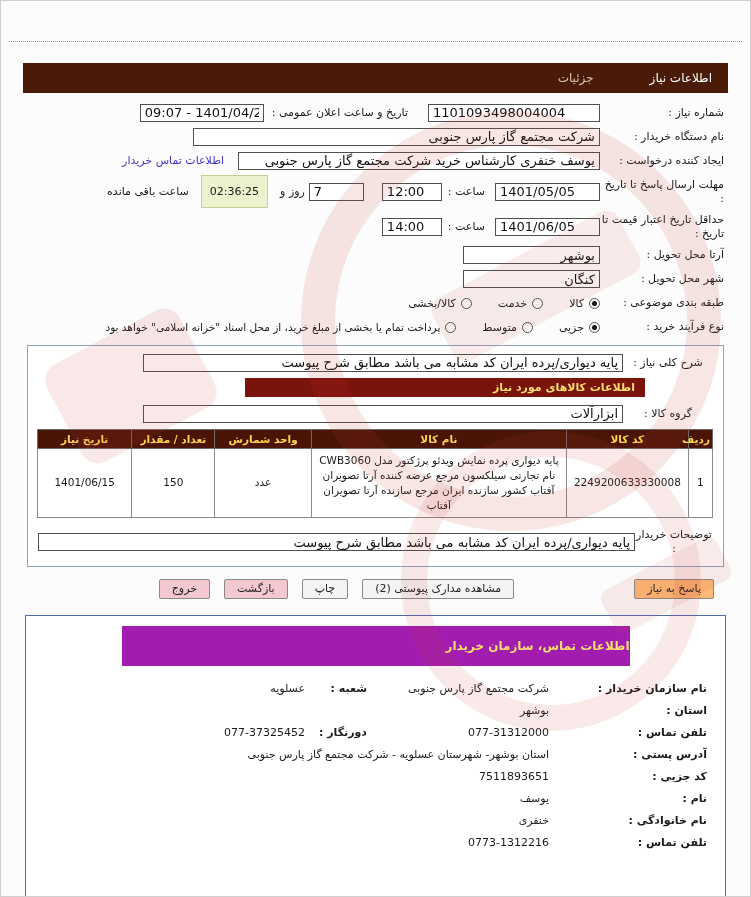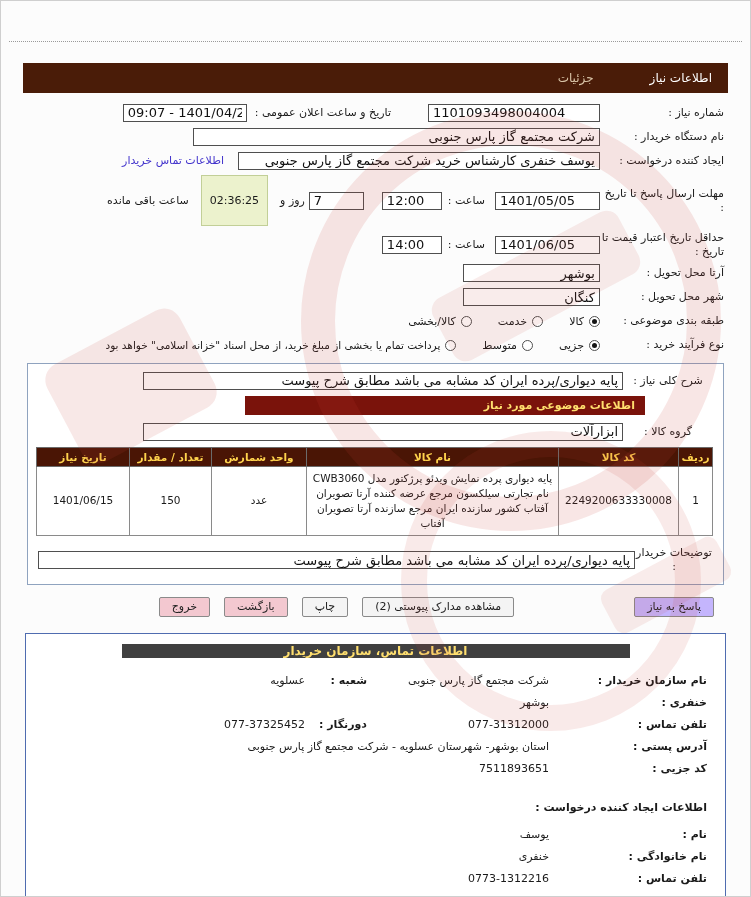--- a/index.html
+++ b/index.html
@@ -20,66 +20,66 @@
   .wm5 { width:130px; height:48px; background:rgba(198,64,54,.10); border-radius:10px; transform:rotate(-28deg); top:560px; left:600px; }
 
   .tabbar { margin:62px 22px 0; height:30px; background:#4a1c08; display:flex; align-items:center;
             padding:0 16px; gap:56px; }
   .tab { font-size:12px; color:#d8c3a6; cursor:pointer; }
   .tab.active { color:#ffffff; }
 
   .form { margin:10px 26px 0; }
   .frow { display:flex; align-items:center; margin-bottom:5px; min-height:19px; }
   .flabel { width:124px; line-height:1.25; }
-  .flabel.mid { width:auto; margin:0 37px 0 8px; }
+  .flabel.mid { width:auto; margin:0 20px 0 8px; }
   .flabel.mini { width:auto; margin:0 10px 0 6px; }
   .inp { border:1px solid #4f4f4f; background:#fff; height:18px; font-size:13px;
          font-family:"DejaVu Sans", sans-serif; padding:0 4px; color:#111; }
   .inp.num { direction:ltr; text-align:left; }
   .w105{width:105px}.w60{width:60px}.w55{width:55px}.w120{width:124px}.w135{width:137px}
   .w170{width:172px}.w360{width:362px}.w405{width:407px}
   .link { color:#4233cc; margin-right:14px; cursor:pointer; }
-  .countdown { background:#ecf2cd; border:1px solid #c2cf97; padding:18px 8px; margin:0 8px; direction:ltr; }
+  .countdown { background:#ecf2cd; border:1px solid #c2cf97; padding:9px 8px; margin:0 8px; direction:ltr; }
   .gaptxt { margin:0 4px; }
 
   .radio-opt { display:flex; align-items:center; margin-left:26px; cursor:pointer; }
   .radio-opt.long { margin-left:0; font-size:10.5px; white-space:nowrap; }
   .radio { width:11px; height:11px; border:1px solid #4f4f4f; border-radius:50%; background:#fff;
            display:inline-block; margin-left:5px; flex:0 0 auto; }
   .radio.sel { position:relative; }
   .radio.sel::after { content:""; position:absolute; inset:2px; border-radius:50%; background:#151515; }
 
   .goods-box { margin:8px 26px 0; background:#fff; border:1px solid #8fa3bf; padding:8px 10px 10px; }
   .grow { display:flex; align-items:center; margin-bottom:6px; }
   .glabel { width:90px; line-height:1.25;text-align:center; }
   .inp.grow-inp { flex:0 0 480px; }
   .section-bar { width:400px; margin:4px 68px 8px auto; background:#7a130b; color:#ffdf6e;
                  font-weight:bold; padding:3px 10px; font-size:11px; }
   .goods-table { width:676px; margin:2px auto 10px; border-collapse:collapse; table-layout:fixed; }
   .goods-table th { background:#4a1505; color:#ffd34d; font-weight:bold; font-size:10.5px;
                     border:1px solid #6b6b6b; padding:3px 2px; }
   .goods-table td { background:#fff; border:1px solid #8a8a8a; font-size:10.5px; text-align:center;
                     padding:4px 4px; vertical-align:middle; line-height:1.45; }
-  .col-row{width:34px}.col-code{width:120px}.col-name{width:252px}.col-unit{width:95px}
+  .col-row{width:24px}.col-code{width:120px}.col-name{width:252px}.col-unit{width:95px}
   .col-qty{width:82px}.col-date{width:93px}
   .num-cell { direction:ltr; }
 
   .notes-row { display:flex; align-items:center; }
   .notes-row .glabel { width:78px; }
   .notes-row .inp { flex:1; }
 
   .btnrow { margin:12px 36px 0; display:flex; align-items:center; gap:14px; }
   .btn { border:1px solid #8a8a8a; border-radius:2px; background:#f4f4f4; font-size:11px;
          font-family:"DejaVu Sans", sans-serif; padding:2px 12px; height:20px; cursor:pointer; color:#222; }
-  .btn.green { background:#c4b5fd; margin-left:106px;text-align:right; }
+  .btn.green { background:#fdba74; margin-left:106px;text-align:right; }
   .btn.pink { background:#f3c8d0; }
 
   .contact-box { margin:16px 24px 0; background:#fff; border:1px solid #4f6cb0; padding:8px 0 12px; min-height:288px; }
-  .contact-bar { width:508px; margin:2px auto 16px; background:#404040; color:#ffdf6e; font-weight:bold;
-                 text-align:center; padding:0 0; font-size:12px; }
+  .contact-bar { width:508px; margin:2px auto 16px; background:#a21caf; color:#ffdf6e; font-weight:bold;
+                 padding:13px 0; font-size:12px; }
   .info-row { display:flex; align-items:flex-start; margin:0 18px 9px; }
   .info-label { width:158px; font-weight:bold; }
   .info-value { width:182px; }
   .info-label2 { width:62px; font-weight:bold; }
   .info-value2 { flex:1; }
   .wide-value { flex:1; }
   .ltrnum { direction:ltr; display:inline-block; }
   .creator-head { margin:26px 18px 14px; font-weight:bold; }
 </style>
 </head>
@@ -181,21 +181,21 @@
       </span>
     </div>
   </div>
 
   <div class="goods-box">
     <div class="grow">
       <span class="glabel">شرح کلی نیاز :</span>
       <input class="inp grow-inp" readonly="" value="پایه دیواری/پرده ایران کد مشابه می باشد مطابق شرح پیوست" style="">
     </div>
 
-    <div class="section-bar">اطلاعات موضوعی مورد نیاز</div>
+    <div class="section-bar">اطلاعات کالاهای مورد نیاز</div>
 
     <div class="grow">
       <span class="glabel">گروه کالا :</span>
       <input class="inp grow-inp" readonly="" value="ابزارآلات" style="">
     </div>
 
     <table class="goods-table">
       <thead>
         <tr>
           <th class="col-row">ردیف</th>
@@ -236,42 +236,41 @@
     <div class="contact-bar">اطلاعات تماس، سازمان خریدار</div>
 
     <div class="info-row">
       <span class="info-label">نام سازمان خریدار :</span>
       <span class="info-value">شرکت مجتمع گاز پارس جنوبی</span>
       <span class="info-label2">شعبه :</span>
       <span class="info-value2">عسلویه</span>
     </div>
 
     <div class="info-row">
-      <span class="info-label">خنفری :</span>
+      <span class="info-label">استان :</span>
       <span class="info-value">بوشهر</span>
     </div>
 
     <div class="info-row">
       <span class="info-label">تلفن تماس :</span>
       <span class="info-value"><span class="ltrnum">077-31312000</span></span>
       <span class="info-label2">دورنگار :</span>
       <span class="info-value2"><span class="ltrnum">077-37325452</span></span>
     </div>
 
     <div class="info-row">
       <span class="info-label">آدرس پستی :</span>
       <span class="wide-value">استان بوشهر- شهرستان عسلویه - شرکت مجتمع گاز پارس جنوبی</span>
     </div>
 
     <div class="info-row">
       <span class="info-label">کد جزیی :</span>
       <span class="info-value"><span class="ltrnum">7511893651</span></span>
     </div>
 
-    <div class="creator-head">اطلاعات ایجاد کننده درخواست :</div>
 
     <div class="info-row">
       <span class="info-label">نام :</span>
       <span class="info-value">یوسف</span>
     </div>
 
     <div class="info-row">
       <span class="info-label">نام خانوادگی :</span>
       <span class="info-value">خنفری</span>
     </div>

